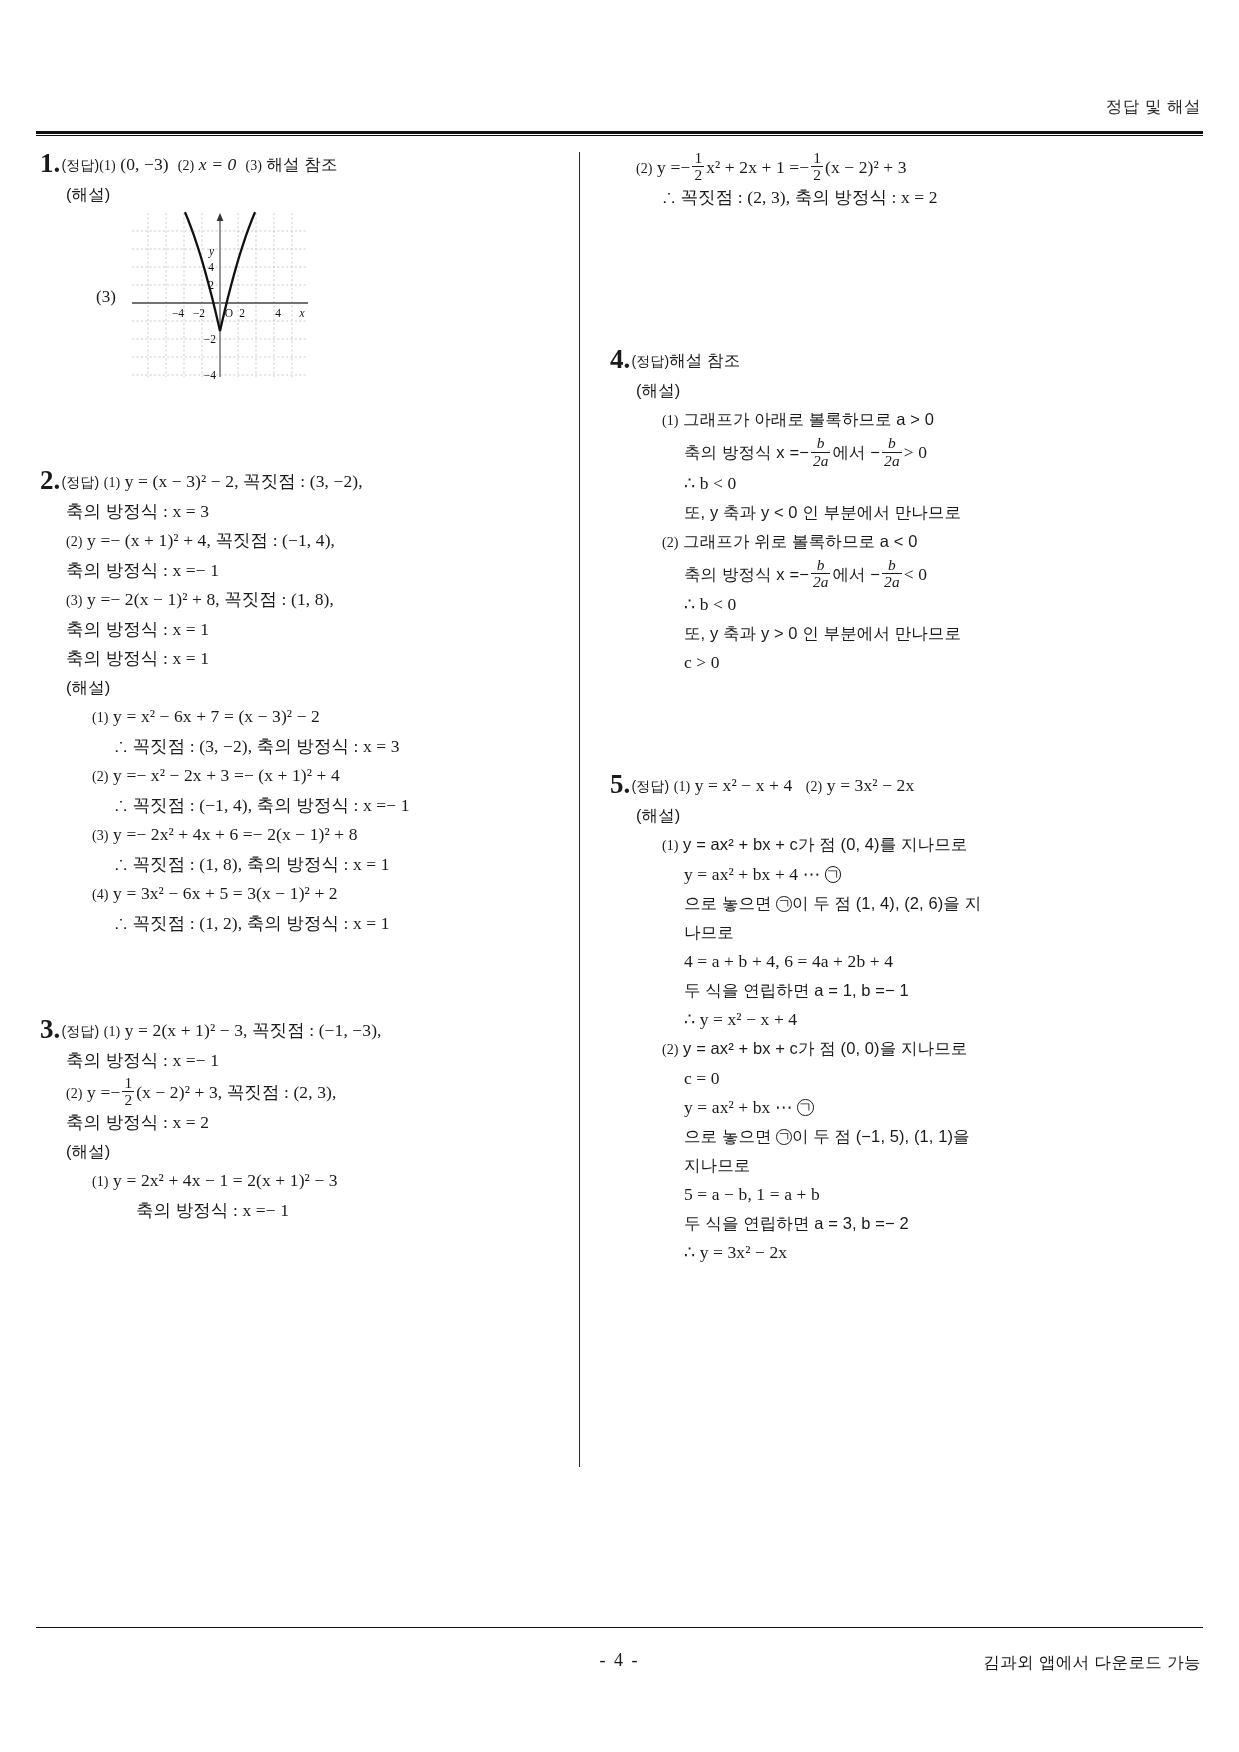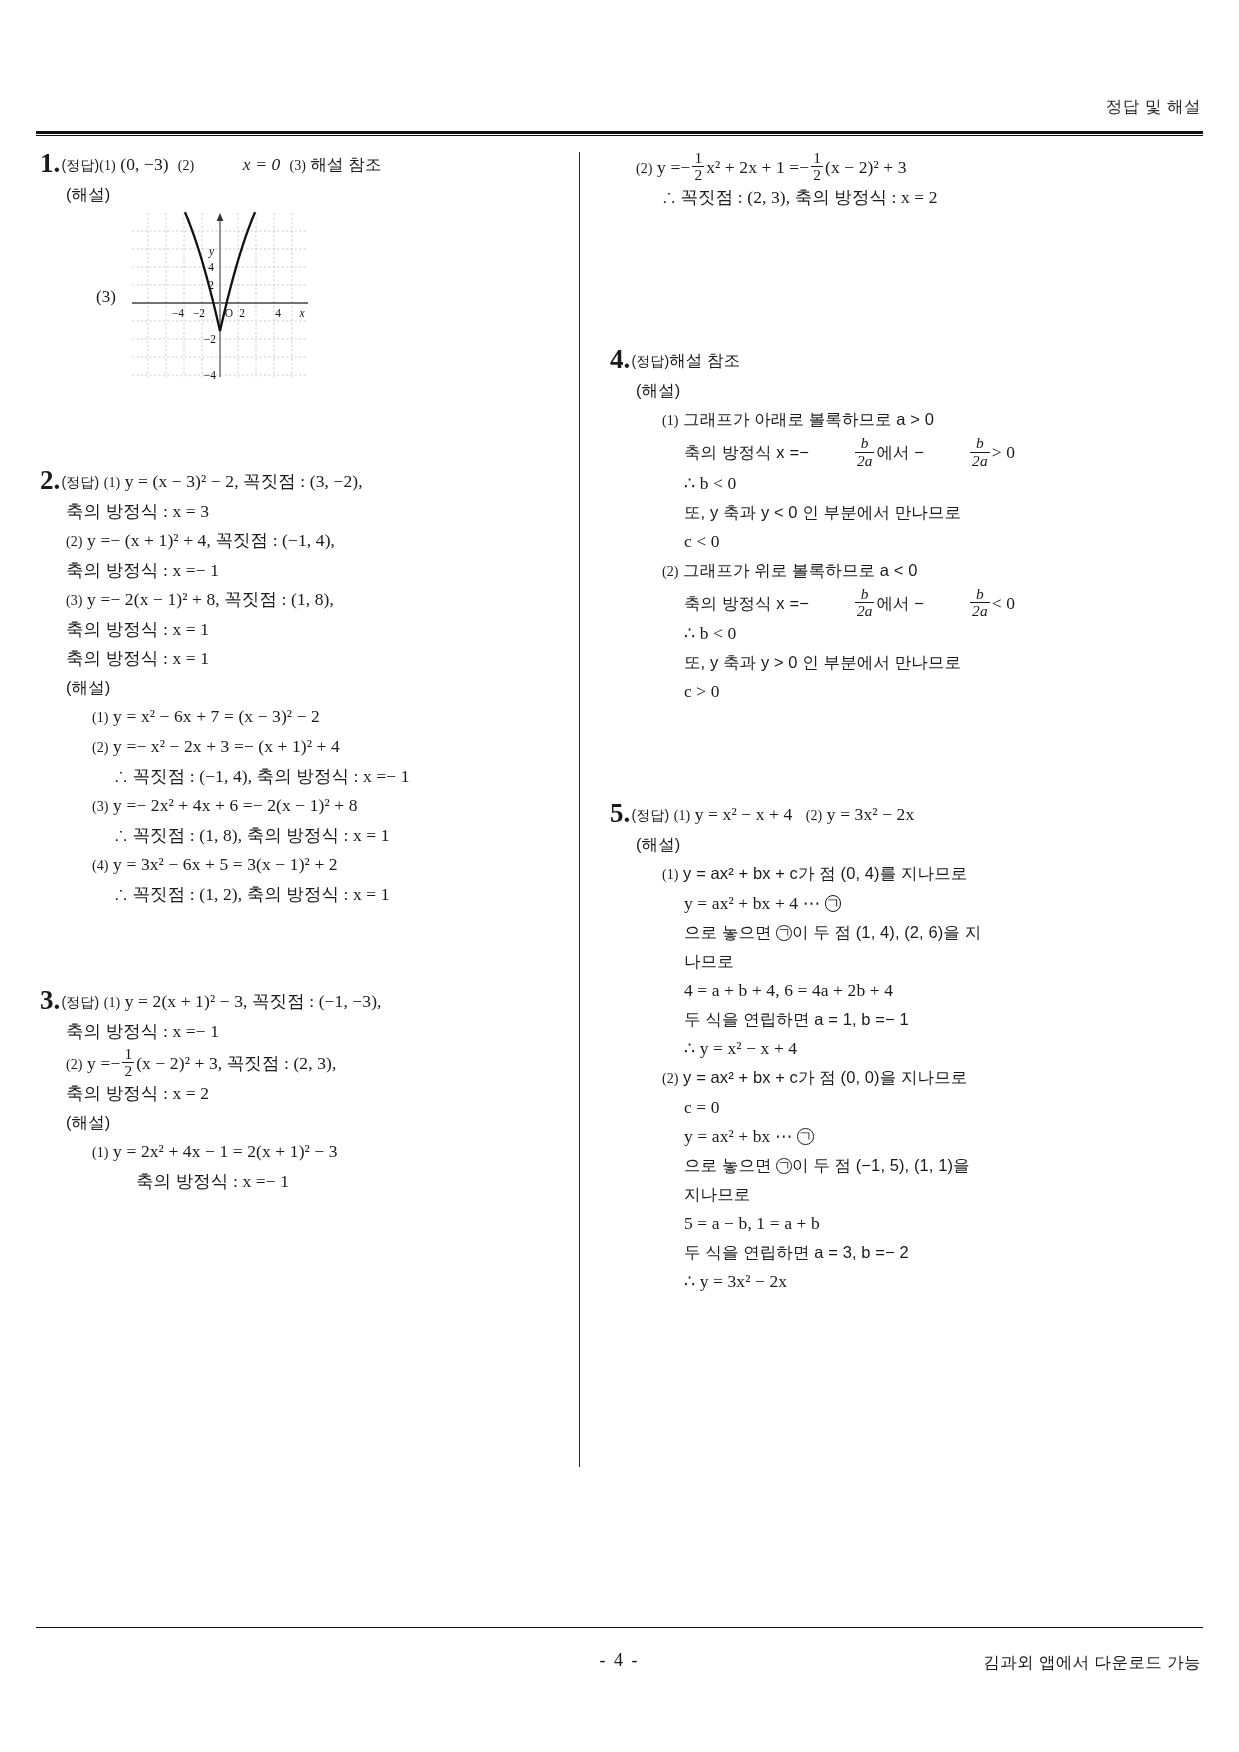--- a/index.html
+++ b/index.html
@@ -73,21 +73,21 @@
     margin-right: 1px;
   }
   .line {
     font-size: 17.5px;
     line-height: 29px;
     white-space: nowrap;
     letter-spacing: .1px;
   }
   .ko { font-family: "Liberation Sans", "DejaVu Sans", sans-serif; font-size: 16.5px; }
   .sm  { font-size: 14px; }
-  .mi { font-style: italic; font-family: "Liberation Serif", serif; margin-left: 44px; }
+  .mi { font-style: italic; font-family: "Liberation Serif", serif; }
 
   .ind1 { padding-left: 26px; }
   .ind2 { padding-left: 52px; }
   .ind3 { padding-left: 74px; }
   .ind4 { padding-left: 96px; }
   .gap-s  { height: 16px; }
   .gap-l  { height: 56px; }
   .gap-xl { height: 78px; }
 
   
@@ -236,20 +236,21 @@
         <span>y =− 2(x − 1)² + 8, 꼭짓점 : (1,  8),</span>
       </div>
       <div class="line ind1">축의 방정식 : x = 1</div>
       <div class="line ind1">축의 방정식 : x = 1</div>
       <div class="line ind1 ko">(해설)</div>
 
       <div class="line ind2">
         <span class="sm">(1)</span>
         <span>y = x² − 6x + 7 = (x − 3)² − 2</span>
       </div>
+      <div class="line ind3">∴ 꼭짓점 : (3,  −2), 축의 방정식 : x = 3</div>
       <div class="line ind2">
         <span class="sm">(2)</span>
         <span>y =− x² − 2x + 3 =− (x + 1)² + 4</span>
       </div>
       <div class="line ind3">∴ 꼭짓점 : (−1,  4), 축의 방정식 : x =− 1</div>
       <div class="line ind2">
         <span class="sm">(3)</span>
         <span>y =− 2x² + 4x + 6 =− 2(x − 1)² + 8</span>
       </div>
       <div class="line ind3">∴ 꼭짓점 : (1,  8), 축의 방정식 : x = 1</div>
@@ -305,21 +306,20 @@
 
       <div class="line ind2">
         <span class="sm">(1)</span>
         <span class="ko">그래프가 아래로 볼록하므로 a &gt; 0</span>
       </div>
       <div class="line ind3">
         <span class="ko">축의 방정식 x =−</span><span class="frac"><span class="n mi">b</span><span class="d mi">2a</span></span><span class="ko">에서 −</span><span class="frac"><span class="n mi">b</span><span class="d mi">2a</span></span><span>&gt; 0</span>
       </div>
       <div class="line ind3">∴ b &lt; 0</div>
       <div class="line ind3 ko">또, y 축과 y &lt; 0 인 부분에서 만나므로</div>
-      <div class="line ind3">c &lt; 0</div>
 
       <div class="line ind2">
         <span class="sm">(2)</span>
         <span class="ko">그래프가 위로 볼록하므로 a &lt; 0</span>
       </div>
       <div class="line ind3">
         <span class="ko">축의 방정식 x =−</span><span class="frac"><span class="n mi">b</span><span class="d mi">2a</span></span><span class="ko">에서 −</span><span class="frac"><span class="n mi">b</span><span class="d mi">2a</span></span><span>&lt; 0</span>
       </div>
       <div class="line ind3">∴ b &lt; 0</div>
       <div class="line ind3 ko">또, y 축과 y &gt; 0 인 부분에서 만나므로</div>

